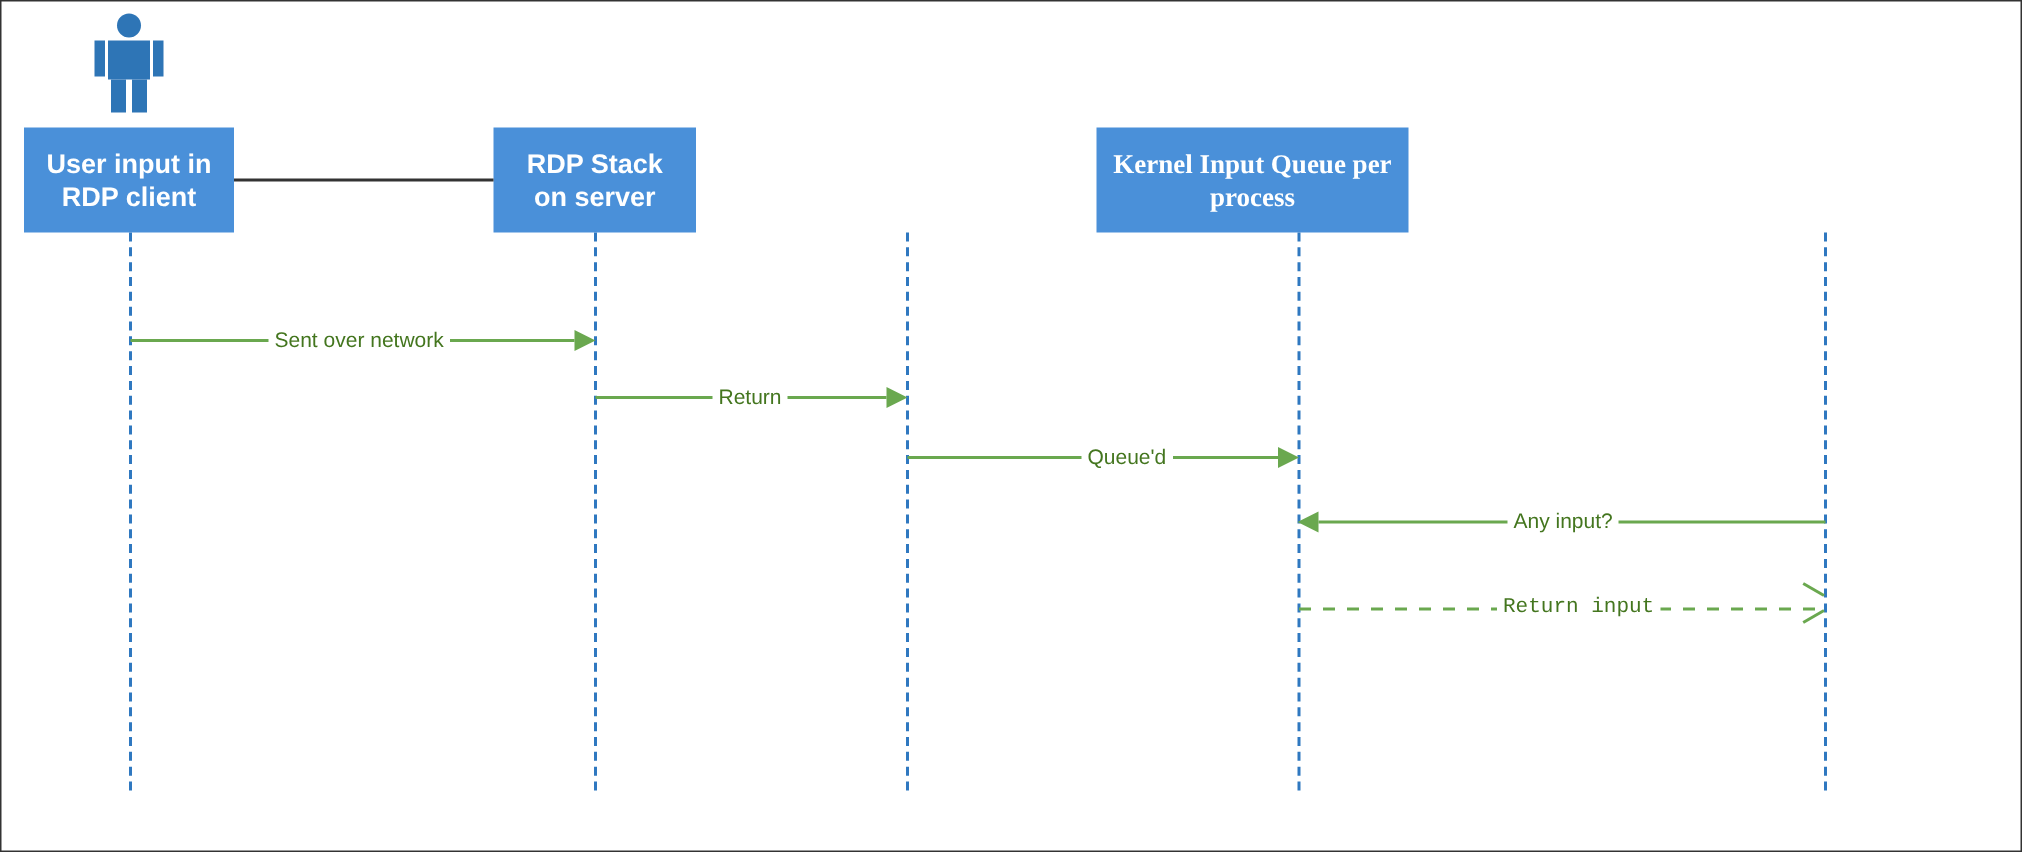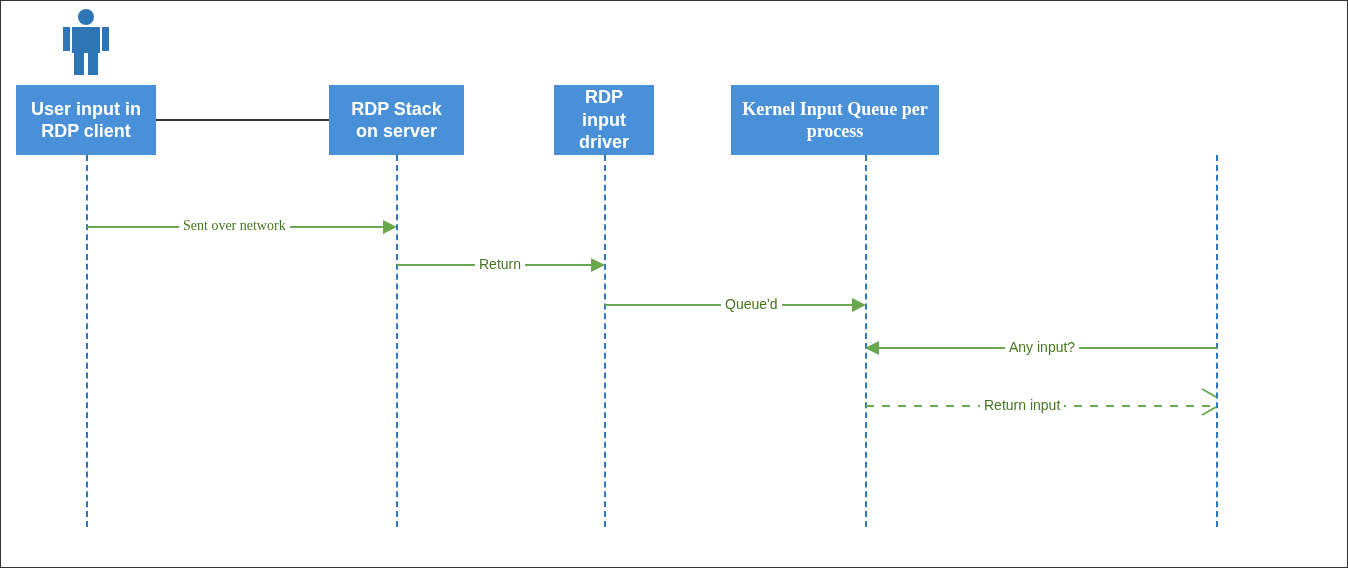--- a/index.html
+++ b/index.html
@@ -36,39 +36,36 @@
       <rect x="27" y="46" width="10" height="22" fill="#2e75b6"></rect>
     </svg>
   </div>
 
   <div class="box" style="left:15px;top:84px;width:140px;height:70px;">
     <span>User input in RDP client</span>
   </div>
   <div class="box" style="left:328px;top:84px;width:135px;height:70px;">
     <span>RDP Stack on server</span>
   </div>
-  <div class="box" style="left:553px;top:84px;width:100px;height:70px;">
-    <span>RDP input driver</span>
-  </div>
   <div class="box" style="left:730px;top:84px;width:208px;height:70px;font-family:Liberation Serif, serif;">
     <span>Kernel Input Queue per process</span>
   </div>
 
   <div class="conn" style="left:155px;top:118px;width:173px;"></div>
 
   <div class="lifeline" style="left:85px;top:154px;"></div>
   <div class="lifeline" style="left:395px;top:154px;"></div>
   <div class="lifeline" style="left:603px;top:154px;"></div>
   <div class="lifeline" style="left:864px;top:154px;"></div>
   <div class="lifeline" style="left:1215px;top:154px;"></div>
 
   <div class="msg" style="left:86px;top:225px;width:309px;">
     <div class="line" style="left:0;top:0;width:296px;"></div>
     <div class="head right" style="left:296px;top:-6px;"></div>
-    <div class="label" style="left:92px;top:-8px;font-family:Liberation Serif, serif;">Sent over network</div>
+    <div class="label" style="left:92px;top:-8px;">Sent over network</div>
   </div>
 
   <div class="msg" style="left:396px;top:263px;width:207px;">
     <div class="line" style="left:0;top:0;width:194px;"></div>
     <div class="head right" style="left:194px;top:-6px;"></div>
     <div class="label" style="left:78px;top:-8px;">Return</div>
   </div>
 
   <div class="msg" style="left:604px;top:303px;width:260px;">
     <div class="line" style="left:0;top:0;width:247px;"></div>
@@ -78,16 +75,16 @@
 
   <div class="msg" style="left:864px;top:346px;width:351px;">
     <div class="line" style="left:14px;top:0;width:338px;"></div>
     <div class="head left" style="left:0;top:-6px;"></div>
     <div class="label" style="left:140px;top:-8px;">Any input?</div>
   </div>
 
   <div class="msg" style="left:865px;top:404px;width:350px;">
     <div class="line dashed" style="left:0;top:0;width:348px;"></div>
     <div class="head right-open" style="left:334px;top:-4px;width:16px;height:12px;"></div>
-    <div class="label" style="left:114px;top:-8px;">Return input</div>
+    <div class="label" style="left:132px;top:-8px;font-family:Liberation Mono, monospace;">Return input</div>
   </div>
 
 </div>
 
 </body></html>

